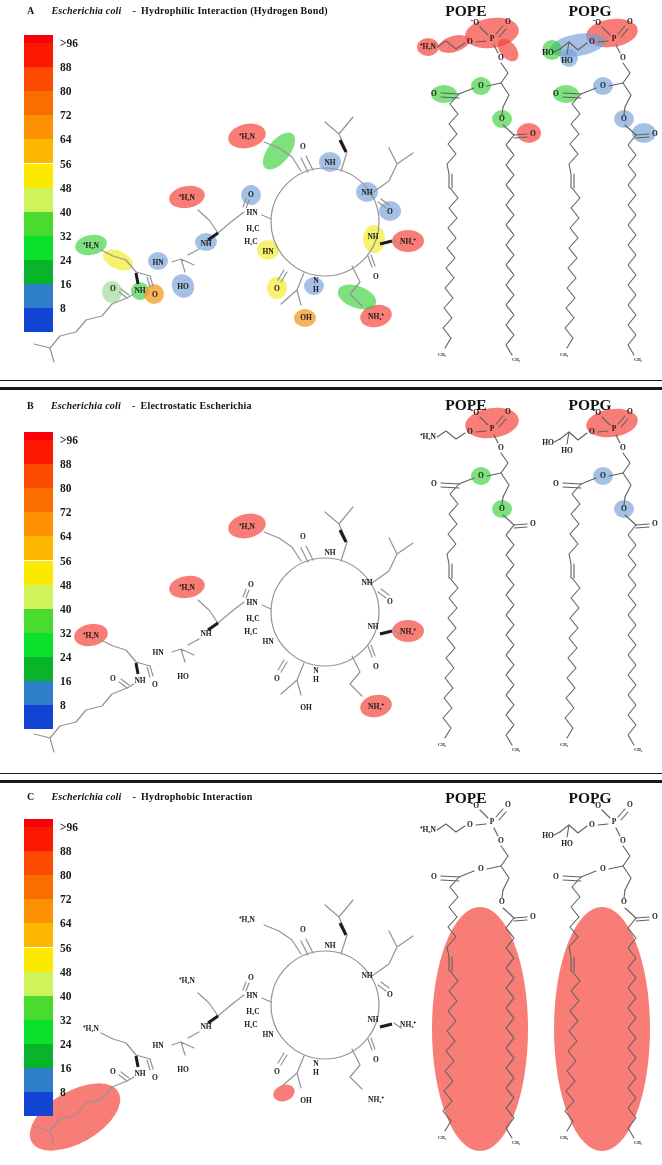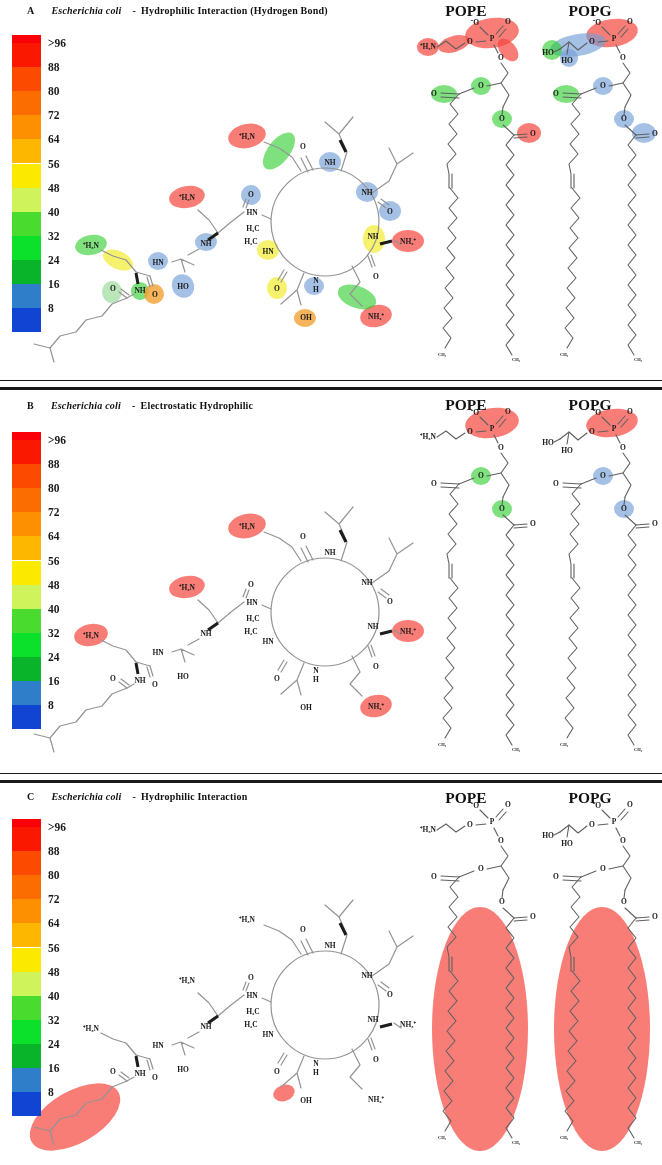--- a/index.html
+++ b/index.html
@@ -12,21 +12,21 @@
   .hdr{position:absolute;top:5px;left:27px;font-weight:bold;font-size:10px;letter-spacing:.2px;z-index:3;white-space:nowrap}
   #panelB .hdr{top:10px}
   #panelC .hdr{top:8px}
   .hdr .sp{font-style:italic;margin:0 6px 0 17px}
   .hdr .dash{margin:0 5px}
   .lipid-label{position:absolute;top:2px;width:70px;text-align:center;font-weight:bold;font-size:15.5px;z-index:3}
   #panelB .lipid-label{top:6px}
   #panelC .lipid-label{top:6px}
   .pope{left:431px}
   .popg{left:555px}
-  .colorbar{position:absolute;left:12px;top:35px;width:75px;height:305px;z-index:2}
+  .colorbar{position:absolute;left:24px;top:35px;width:75px;height:305px;z-index:2}
   #panelB .colorbar{top:42px}
   #panelC .colorbar{top:36px}
   .cb-seg{position:absolute;left:0;width:29px}
   .cb-lab{position:absolute;left:36px;font-weight:bold;font-size:11.5px;color:#1a1a1a;line-height:12px}
   .panel-svg{position:absolute;left:0;top:0;z-index:1}
   .bond{stroke:#949494;stroke-width:1.2;fill:none;stroke-linecap:round;stroke-linejoin:round}
   .lbond{stroke:#606060;stroke-width:1.1;fill:none;stroke-linecap:round;stroke-linejoin:round}
   .w{stroke:#1c1c1c;stroke-width:3;fill:none;stroke-linecap:butt}
   .al{font-family:"Liberation Serif",serif;font-weight:bold;font-size:7.5px;fill:#1a1a1a;text-anchor:middle}
   .al.sm{font-size:4.5px}
@@ -230,21 +230,21 @@
     <use href="#g-peptide"></use>
     <use href="#g-pope" transform="translate(418,16)"></use>
     <use href="#g-popg" transform="translate(540,16)"></use>
   </svg>
 </section>
 
 <div class="divider"></div>
 
 <section class="panel" id="panelB">
   <div class="hdr">
-    <span class="ltr">B</span><span class="sp">Escherichia coli</span><span class="dash">-</span><span class="intx">Electrostatic Hydrophilic</span>
+    <span class="ltr">B</span><span class="sp">Escherichia coli</span><span class="dash">-</span><span class="intx">Electrostatic Escherichia</span>
   </div>
   <div class="colorbar">
       <div class="cb-seg" style="top: 0px; height: 8px; background: rgb(250, 0, 8);"></div>
       <div class="cb-seg" style="top: 8px; height: 24.1px; background: rgb(250, 25, 0);"></div>
       <div class="cb-seg" style="top: 32.1px; height: 24.1px; background: rgb(252, 74, 0);"></div>
       <div class="cb-seg" style="top: 56.2px; height: 24.1px; background: rgb(252, 109, 0);"></div>
       <div class="cb-seg" style="top: 80.3px; height: 24.1px; background: rgb(253, 144, 0);"></div>
       <div class="cb-seg" style="top: 104.4px; height: 24.1px; background: rgb(254, 183, 0);"></div>
       <div class="cb-seg" style="top: 128.5px; height: 24.1px; background: rgb(251, 234, 0);"></div>
       <div class="cb-seg" style="top: 152.6px; height: 24.1px; background: rgb(207, 244, 91);"></div>
@@ -285,21 +285,21 @@
     <use href="#g-peptide"></use>
     <use href="#g-pope" transform="translate(418,16)"></use>
     <use href="#g-popg" transform="translate(540,16)"></use>
   </svg>
 </section>
 
 <div class="divider"></div>
 
 <section class="panel" id="panelC">
   <div class="hdr">
-    <span class="ltr">C</span><span class="sp">Escherichia coli</span><span class="dash">-</span><span class="intx">Hydrophilic Interaction</span>
+    <span class="ltr">C</span><span class="sp">Escherichia coli</span><span class="dash">-</span><span class="intx">Hydrophobic Interaction</span>
   </div>
   <div class="colorbar">
       <div class="cb-seg" style="top: 0px; height: 8px; background: rgb(250, 0, 8);"></div>
       <div class="cb-seg" style="top: 8px; height: 24.1px; background: rgb(250, 25, 0);"></div>
       <div class="cb-seg" style="top: 32.1px; height: 24.1px; background: rgb(252, 74, 0);"></div>
       <div class="cb-seg" style="top: 56.2px; height: 24.1px; background: rgb(252, 109, 0);"></div>
       <div class="cb-seg" style="top: 80.3px; height: 24.1px; background: rgb(253, 144, 0);"></div>
       <div class="cb-seg" style="top: 104.4px; height: 24.1px; background: rgb(254, 183, 0);"></div>
       <div class="cb-seg" style="top: 128.5px; height: 24.1px; background: rgb(251, 234, 0);"></div>
       <div class="cb-seg" style="top: 152.6px; height: 24.1px; background: rgb(207, 244, 91);"></div>

